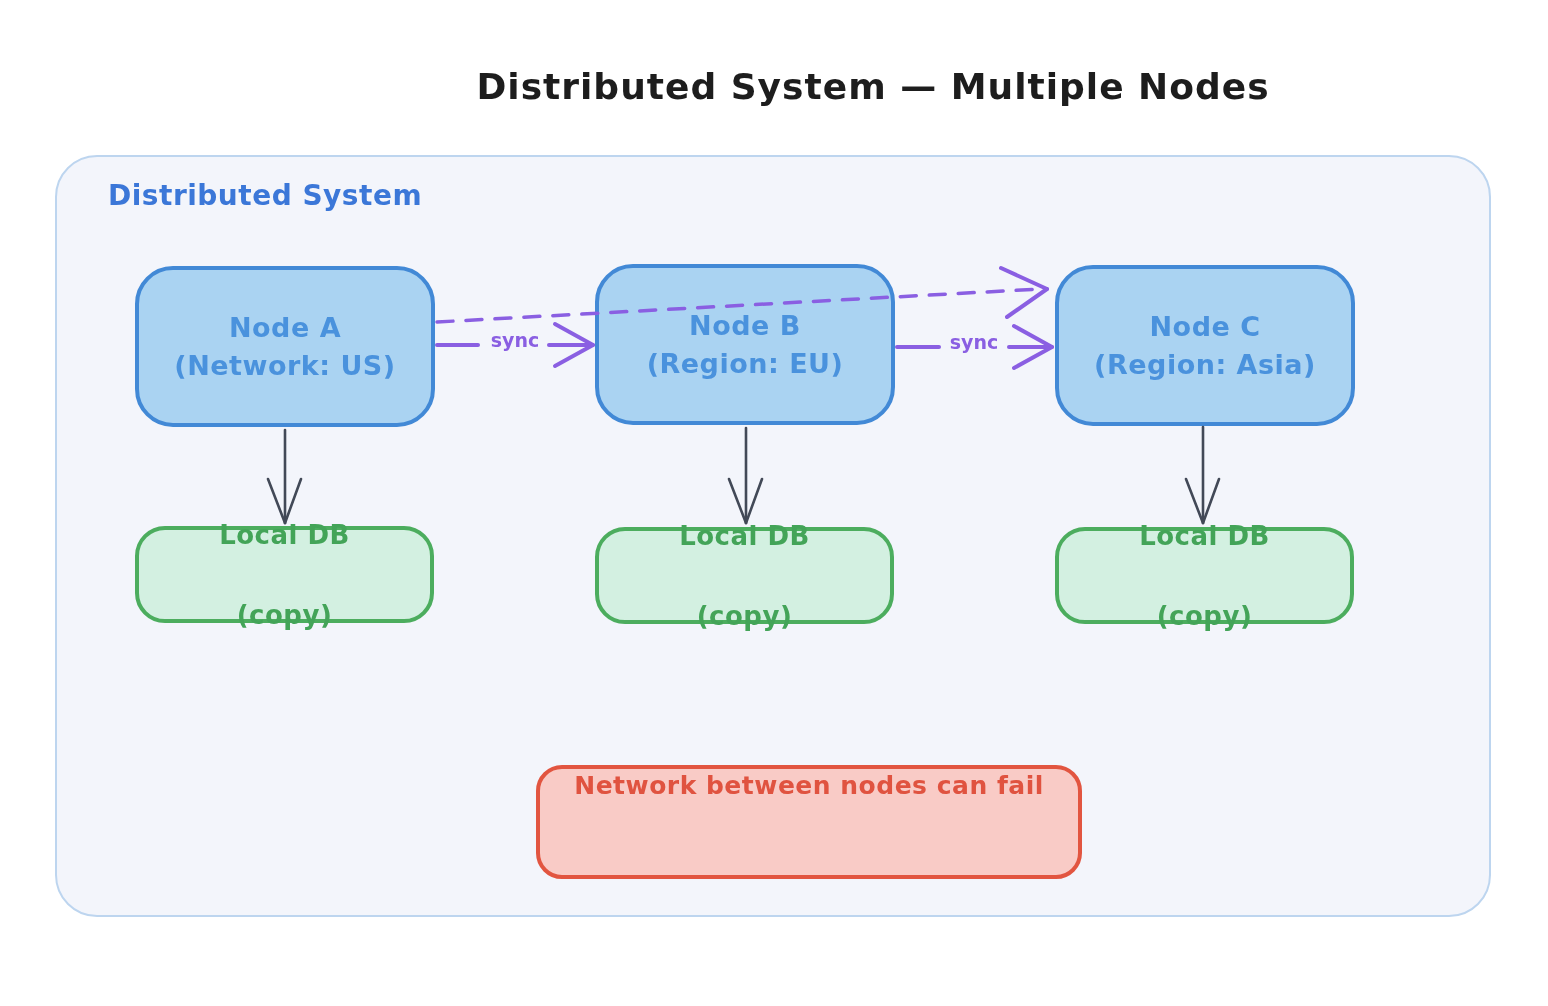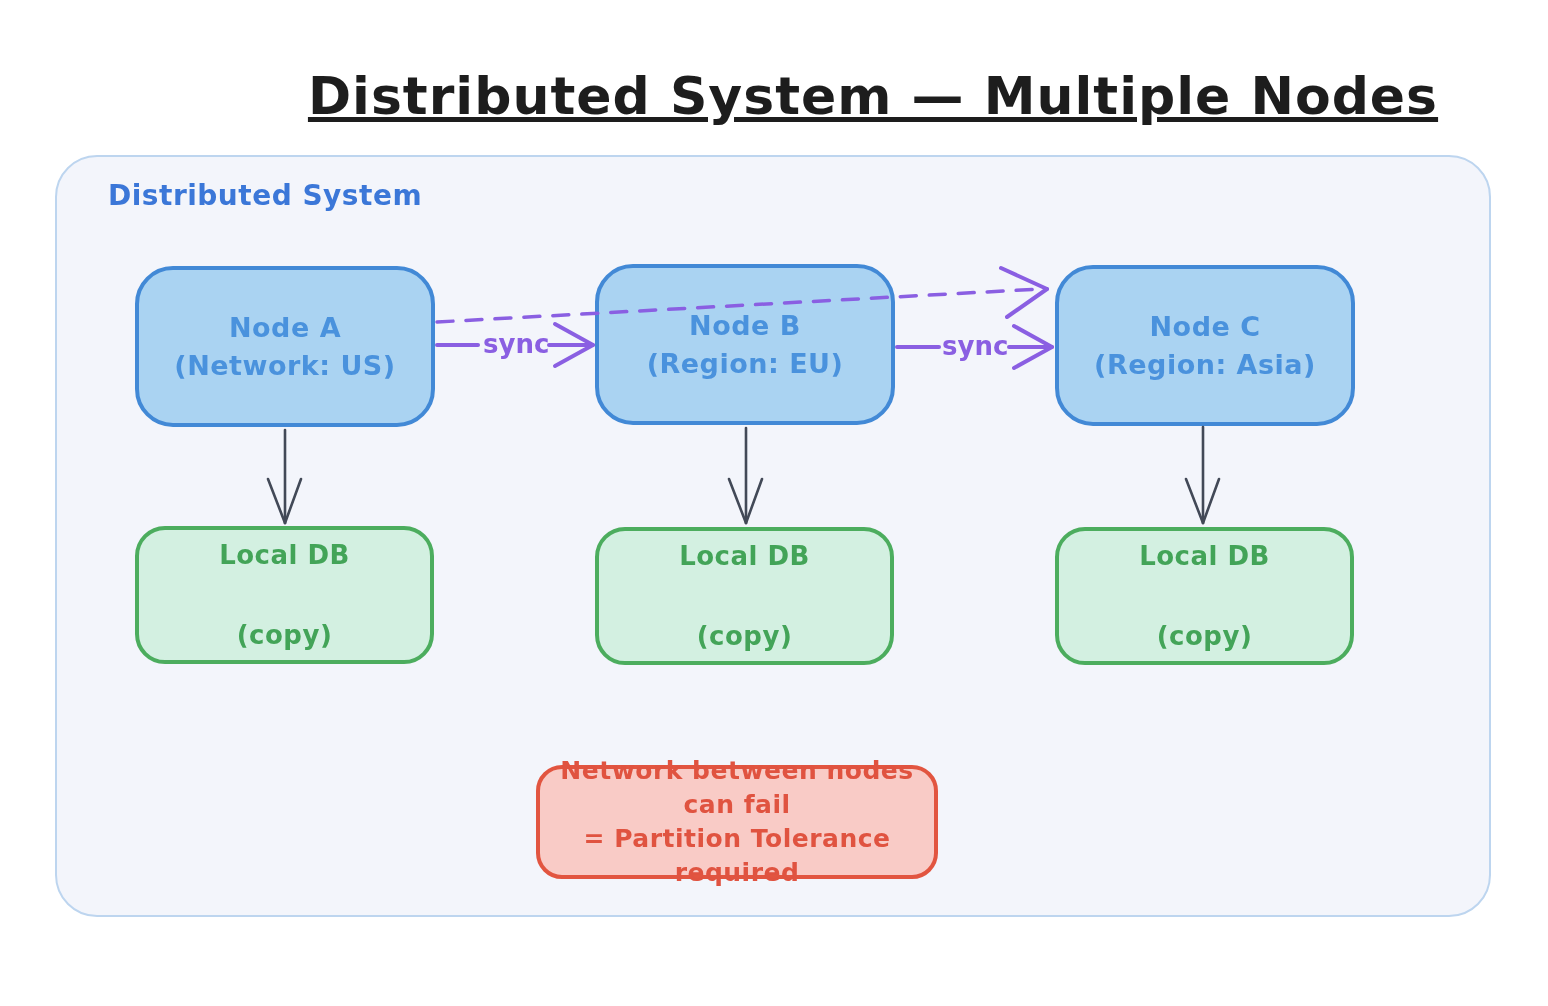--- a/index.html
+++ b/index.html
@@ -12,25 +12,24 @@
     background: #ffffff;
     overflow: hidden;
   }
 
   .title {
     position: absolute;
     top: 66px;
     left: 873px;
     transform: translateX(-50%);
     white-space: nowrap;
-    font-size: 52px;
+    font-size: 36px;
     font-weight: 700;
     letter-spacing: 1px;
     color: var(--title-text, #1d1d1d);
-    text-decoration: underline;
   }
 
   .container-box {
     position: absolute;
     left: 55px;
     top: 155px;
     width: 1436px;
     height: 762px;
     border: 2.5px solid var(--container-border, #bdd5ef);
     border-radius: 42px;
@@ -68,66 +67,67 @@
     line-height: 38px;
     letter-spacing: 0.5px;
     align-items: center;
   }
   .node-a { left: 135px; top: 266px; }
   .node-b { left: 595px; top: 264px; }
   .node-c { left: 1055px; top: 265px; }
 
   .db {
     width: 299px;
-    height: 138px;
+    height: 97px;
     border: 4.5px solid var(--db-border, #4cad5e);
     border-radius: 30px;
     background: var(--db-fill, #d3f0e1);
     color: var(--db-text, #43a458);
     font-size: 26px;
     font-weight: 600;
     line-height: 36px;
     letter-spacing: 0.5px;
     gap: 44px;
   }
   .db-a { left: 135px; top: 526px; }
   .db-b { left: 595px; top: 527px; }
   .db-c { left: 1055px; top: 527px; }
 
   .warning {
     left: 536px;
     top: 765px;
-    width: 402px;
+    width: 546px;
     height: 114px;
     border: 4.5px solid var(--warning-border, #e25540);
     border-radius: 26px;
     background: var(--warning-fill, #f9cbc6);
     color: var(--warning-text, #e05340);
     font-size: 25px;
     font-weight: 600;
     line-height: 34px;
     letter-spacing: 0.5px;
+    justify-content: space-between;
   }
 
   .arrows {
     position: absolute;
     left: 0; top: 0;
     width: 1548px;
     height: 1006px;
     pointer-events: none;
   }
   .arrows .db-edge   { stroke: var(--db-arrow, #424957);  stroke-width: 2.6; fill: none; stroke-linecap: round; }
   .arrows .sync-edge { stroke: var(--sync-arrow, #8a5fe2); stroke-width: 4;   fill: none; stroke-linecap: round; }
   .arrows .sync-dash { stroke: var(--sync-arrow, #8a5fe2); stroke-width: 3.5; fill: none; stroke-linecap: round; stroke-dasharray: 16 13; }
 
   .sync-label {
     position: absolute;
     width: 64px;
     text-align: center;
-    font-size: 26px;
+    font-size: 19px;
     font-weight: 600;
     color: var(--sync-arrow, #7d55e0);
   }
   .sync-label-1 { left: 483px; top: 329px; }
   .sync-label-2 { left: 942px; top: 331px; }
 </style>
 </head>
 <body>
 
 <div class="canvas">
@@ -159,21 +159,20 @@
     <div>Local DB</div>
     <div>(copy)</div>
   </div>
   <div class="shape db db-c">
     <div>Local DB</div>
     <div>(copy)</div>
   </div>
 
   <div class="shape warning">
     <div>Network between nodes can fail</div>
-    <div>= Partition Tolerance required</div>
   </div>
 
   <svg class="arrows" viewBox="0 0 1548 1006" xmlns="http://www.w3.org/2000/svg">
 
     <g>
       <path class="db-edge" d="M285 430 L285 522"></path>
       <path class="db-edge" d="M268 479 L285 523"></path>
       <path class="db-edge" d="M301 479 L285 523"></path>
     </g>
 

